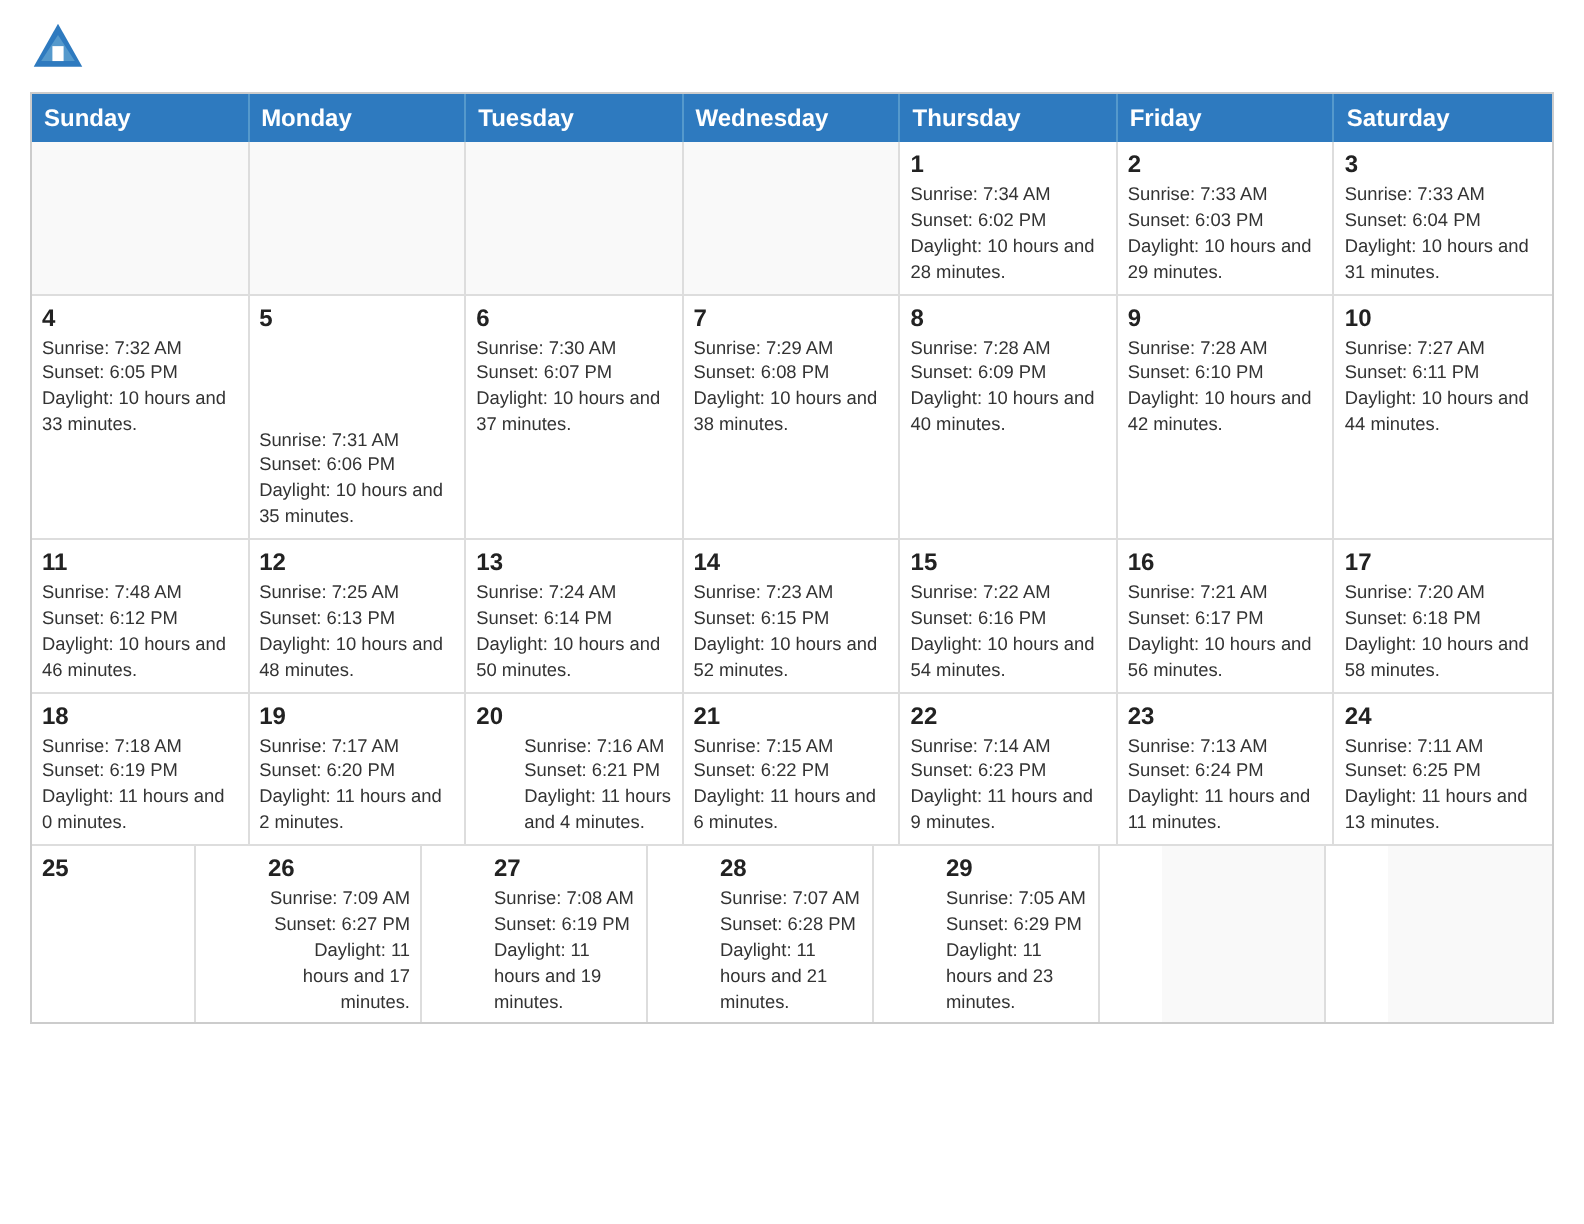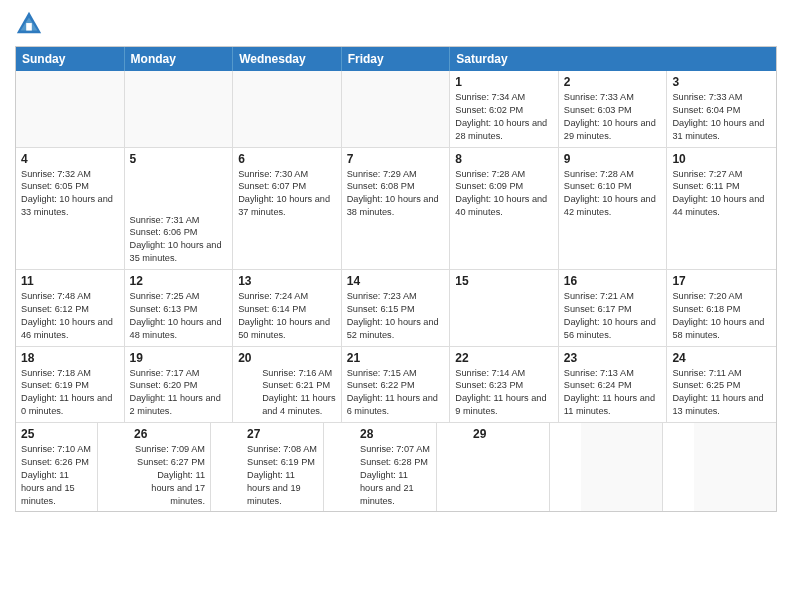--- a/index.html
+++ b/index.html
@@ -140,21 +140,23 @@
     <div class="title-section">
       <div class="month-title"></div>
       <div class="location"></div>
     </div>
   </div>
 
   <div class="calendar">
     <div class="cal-header">
     <div class="cal-header-cell">Sunday</div>
         <div class="cal-header-cell">Monday</div>
+        <div class="cal-header-cell">Tuesday</div>
         <div class="cal-header-cell">Wednesday</div>
+        <div class="cal-header-cell">Thursday</div>
         <div class="cal-header-cell">Friday</div>
         <div class="cal-header-cell">Saturday</div>
       </div>
     <div class="cal-body">
     <div class="cal-row">
           <div class="cal-cell empty"></div>
           <div class="cal-cell empty"></div>
           <div class="cal-cell empty"></div>
           <div class="cal-cell empty"></div>
           <div class="cal-cell">
@@ -240,20 +242,23 @@
 Daylight: 10 hours and 50 minutes.</div>
           </div>
           <div class="cal-cell">
             <div class="day-num">14</div>
             <div class="cell-info" style="white-space: pre-line;">Sunrise: 7:23 AM
 Sunset: 6:15 PM
 Daylight: 10 hours and 52 minutes.</div>
           </div>
           <div class="cal-cell">
             <div class="day-num">15</div>
+            <div class="cell-info" style="white-space: pre-line;">Sunrise: 7:22 AM
+Sunset: 6:16 PM
+Daylight: 10 hours and 54 minutes.</div>
           </div>
           <div class="cal-cell">
             <div class="day-num">16</div>
             <div class="cell-info" style="white-space: pre-line;">Sunrise: 7:21 AM
 Sunset: 6:17 PM
 Daylight: 10 hours and 56 minutes.</div>
           </div>
           <div class="cal-cell">
             <div class="day-num">17</div>
             <div class="cell-info" style="white-space: pre-line;">Sunrise: 7:20 AM
@@ -301,23 +306,20 @@
           <div class="cal-cell">
             <div class="day-num">24</div>
             <div class="cell-info" style="white-space: pre-line;">Sunrise: 7:11 AM
 Sunset: 6:25 PM
 Daylight: 11 hours and 13 minutes.</div>
           </div>
         </div>
         <div class="cal-row">
           <div class="cal-cell">
             <div class="day-num">25</div>
-            <div class="cell-info" style="white-space: pre-line;">Sunrise: 7:10 AM
-Sunset: 6:26 PM
-Daylight: 11 hours and 15 minutes.</div>
           </div>
           <div class="cal-cell">
             <div class="day-num">26</div>
             <div class="cell-info" style="white-space: pre-line; text-align: right;">Sunrise: 7:09 AM
 Sunset: 6:27 PM
 Daylight: 11 hours and 17 minutes.</div>
           </div>
           <div class="cal-cell">
             <div class="day-num">27</div>
             <div class="cell-info" style="white-space: pre-line;">Sunrise: 7:08 AM
@@ -325,19 +327,22 @@
 Daylight: 11 hours and 19 minutes.</div>
           </div>
           <div class="cal-cell">
             <div class="day-num">28</div>
             <div class="cell-info" style="white-space: pre-line;">Sunrise: 7:07 AM
 Sunset: 6:28 PM
 Daylight: 11 hours and 21 minutes.</div>
           </div>
           <div class="cal-cell">
             <div class="day-num">29</div>
+            <div class="cell-info" style="white-space: pre-line;">Sunrise: 7:05 AM
+Sunset: 6:29 PM
+Daylight: 11 hours and 23 minutes.</div>
           </div>
           <div class="cal-cell empty"></div>
           <div class="cal-cell empty"></div>
         </div>
       </div>
   </div>
 </div>
 
 </body></html>

